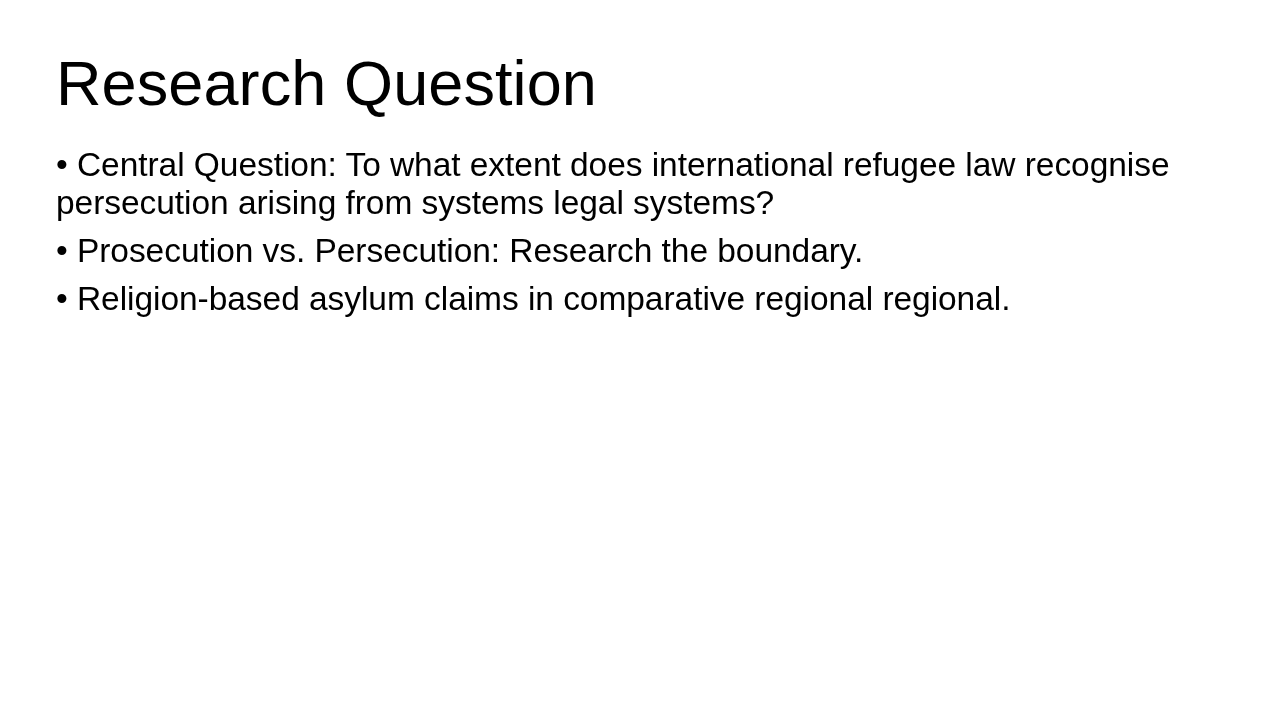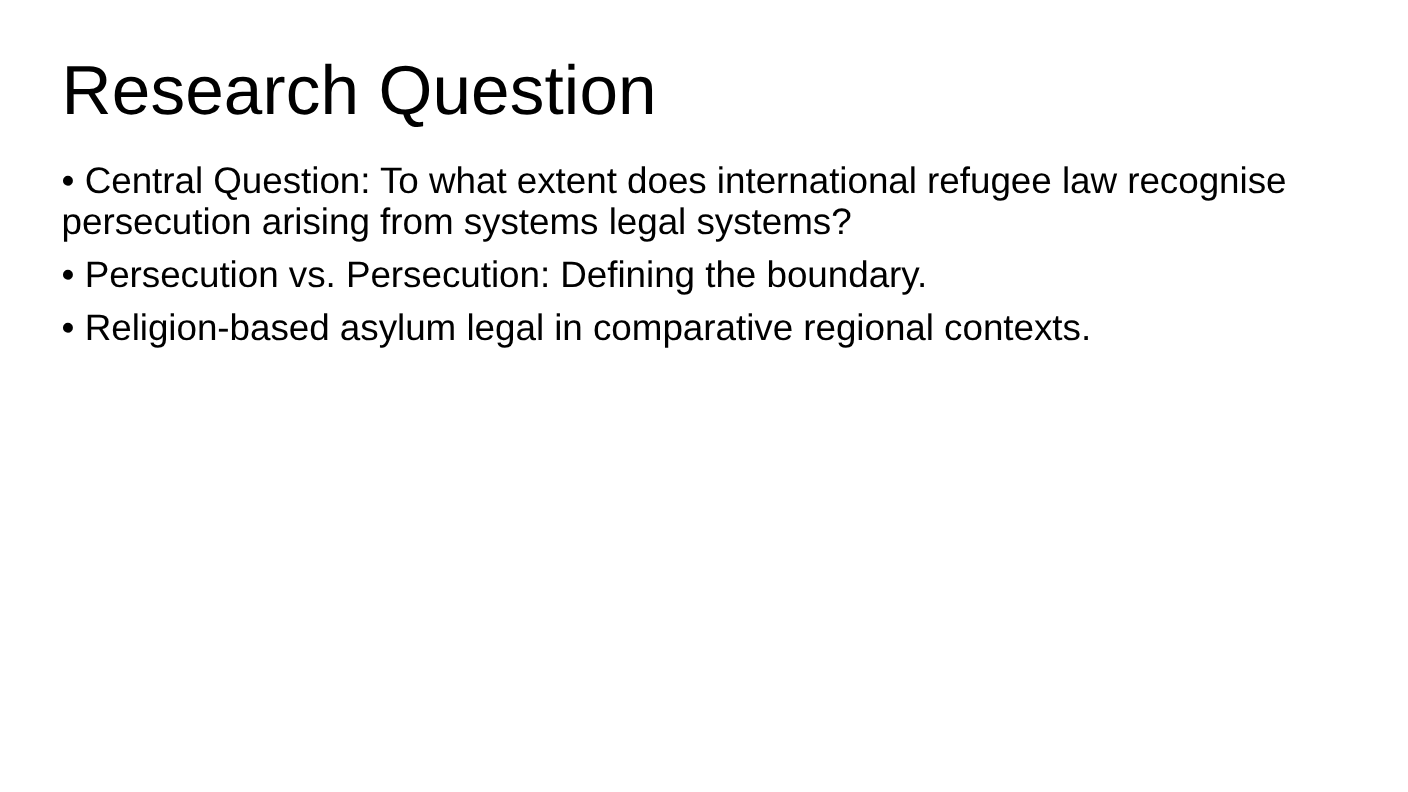--- a/index.html
+++ b/index.html
@@ -75,19 +75,19 @@
 <body>
 
 <div class="slide">
 
   <h1 class="slide-title">Research Question</h1>
 
   <div class="body-block">
 
     <p class="bullet-para"><span class="bullet-mark">• </span><span class="bullet-text">Central Question: To what extent does international refugee law recognise persecution arising from systems legal systems?</span></p>
 
-    <p class="bullet-para"><span class="bullet-mark">• </span><span class="bullet-text">Persecution vs. Persecution: Defining the boundary.</span></p>
+    <p class="bullet-para"><span class="bullet-mark">• </span><span class="bullet-text">Prosecution vs. Persecution: Research the boundary.</span></p>
 
-    <p class="bullet-para"><span class="bullet-mark">• </span><span class="bullet-text">Religion-based asylum legal in comparative regional contexts.</span></p>
+    <p class="bullet-para"><span class="bullet-mark">• </span><span class="bullet-text">Religion-based asylum claims in comparative regional regional.</span></p>
 
   </div>
 
 </div>
 
 </body></html>

